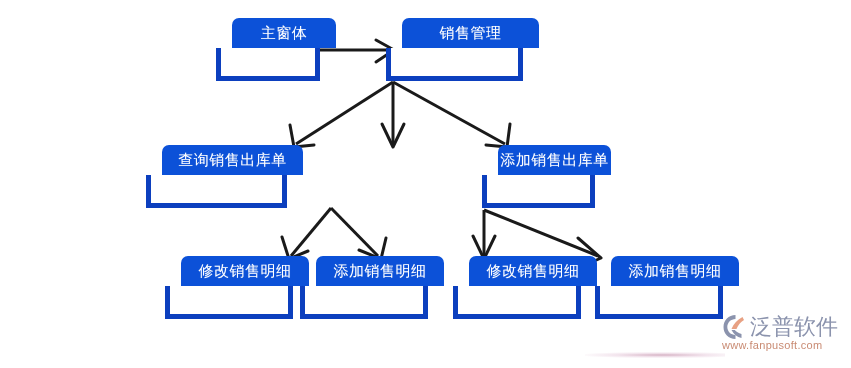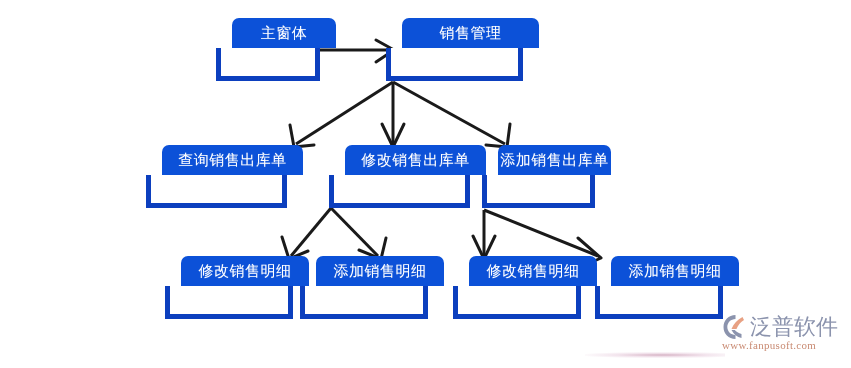--- a/index.html
+++ b/index.html
@@ -106,21 +106,21 @@
     font-family: "Liberation Serif", "DejaVu Serif", serif;
   }
   #watermark-url {
     position: absolute;
     left: 2px;
     top: 27px;
     font-size: 11px;
     color: #c98b73;
     white-space: nowrap;
     letter-spacing: 0.3px;
-    font-family: Liberation Serif, serif;
+    font-family: Liberation Sans, sans-serif;
   }
   #watermark-mark {
     position: absolute;
     left: 2px;
     top: 2px;
     width: 28px;
     height: 26px;
   }
 
   #smudge {
@@ -192,24 +192,20 @@
   <div class="node" style="left:386px; top:18px; width:137px;">
     <div class="node-header">销售管理</div>
     <div class="node-body"></div>
   </div>
 
   <div class="node" style="left:146px; top:145px; width:141px;">
     <div class="node-header">查询销售出库单</div>
     <div class="node-body"></div>
   </div>
 
-  <div class="node" style="left:329px; top:145px; width:141px;">
-    <div class="node-header">修改销售出库单</div>
-    <div class="node-body"></div>
-  </div>
 
   <div class="node" style="left:482px; top:145px; width:113px;">
     <div class="node-header">添加销售出库单</div>
     <div class="node-body"></div>
   </div>
 
   <div class="node" style="left:165px; top:256px; width:128px;">
     <div class="node-header">修改销售明细</div>
     <div class="node-body"></div>
   </div>

